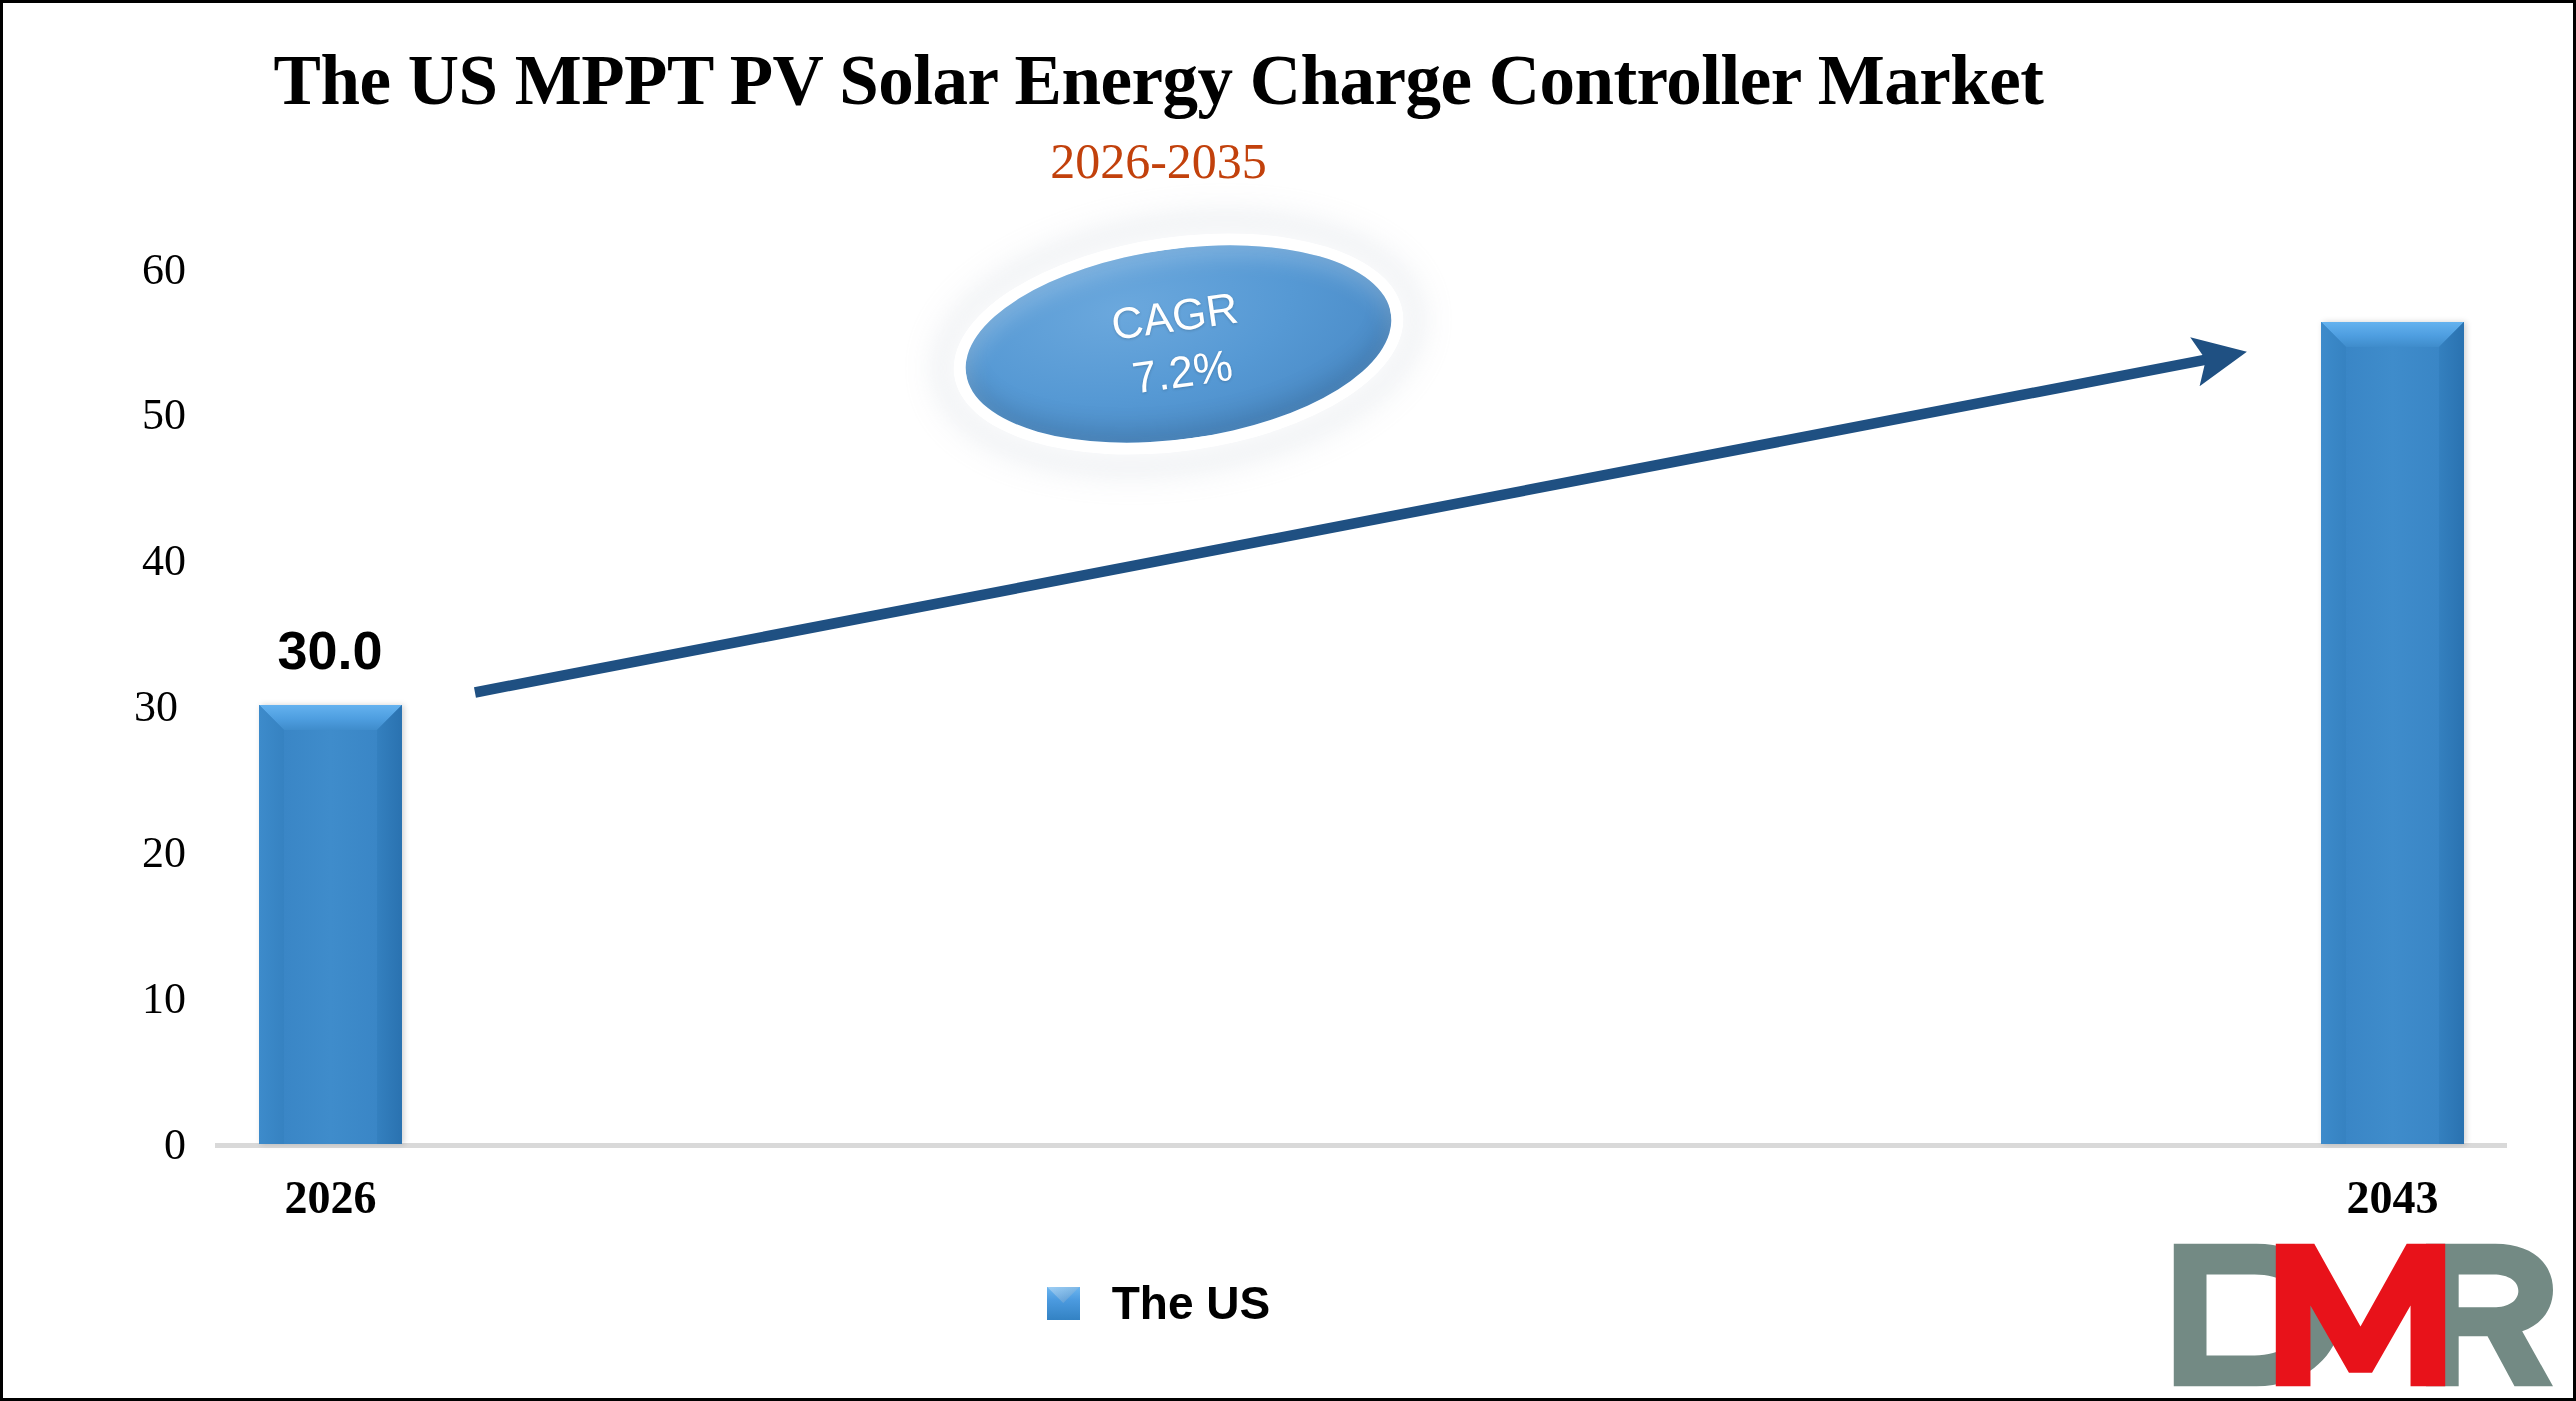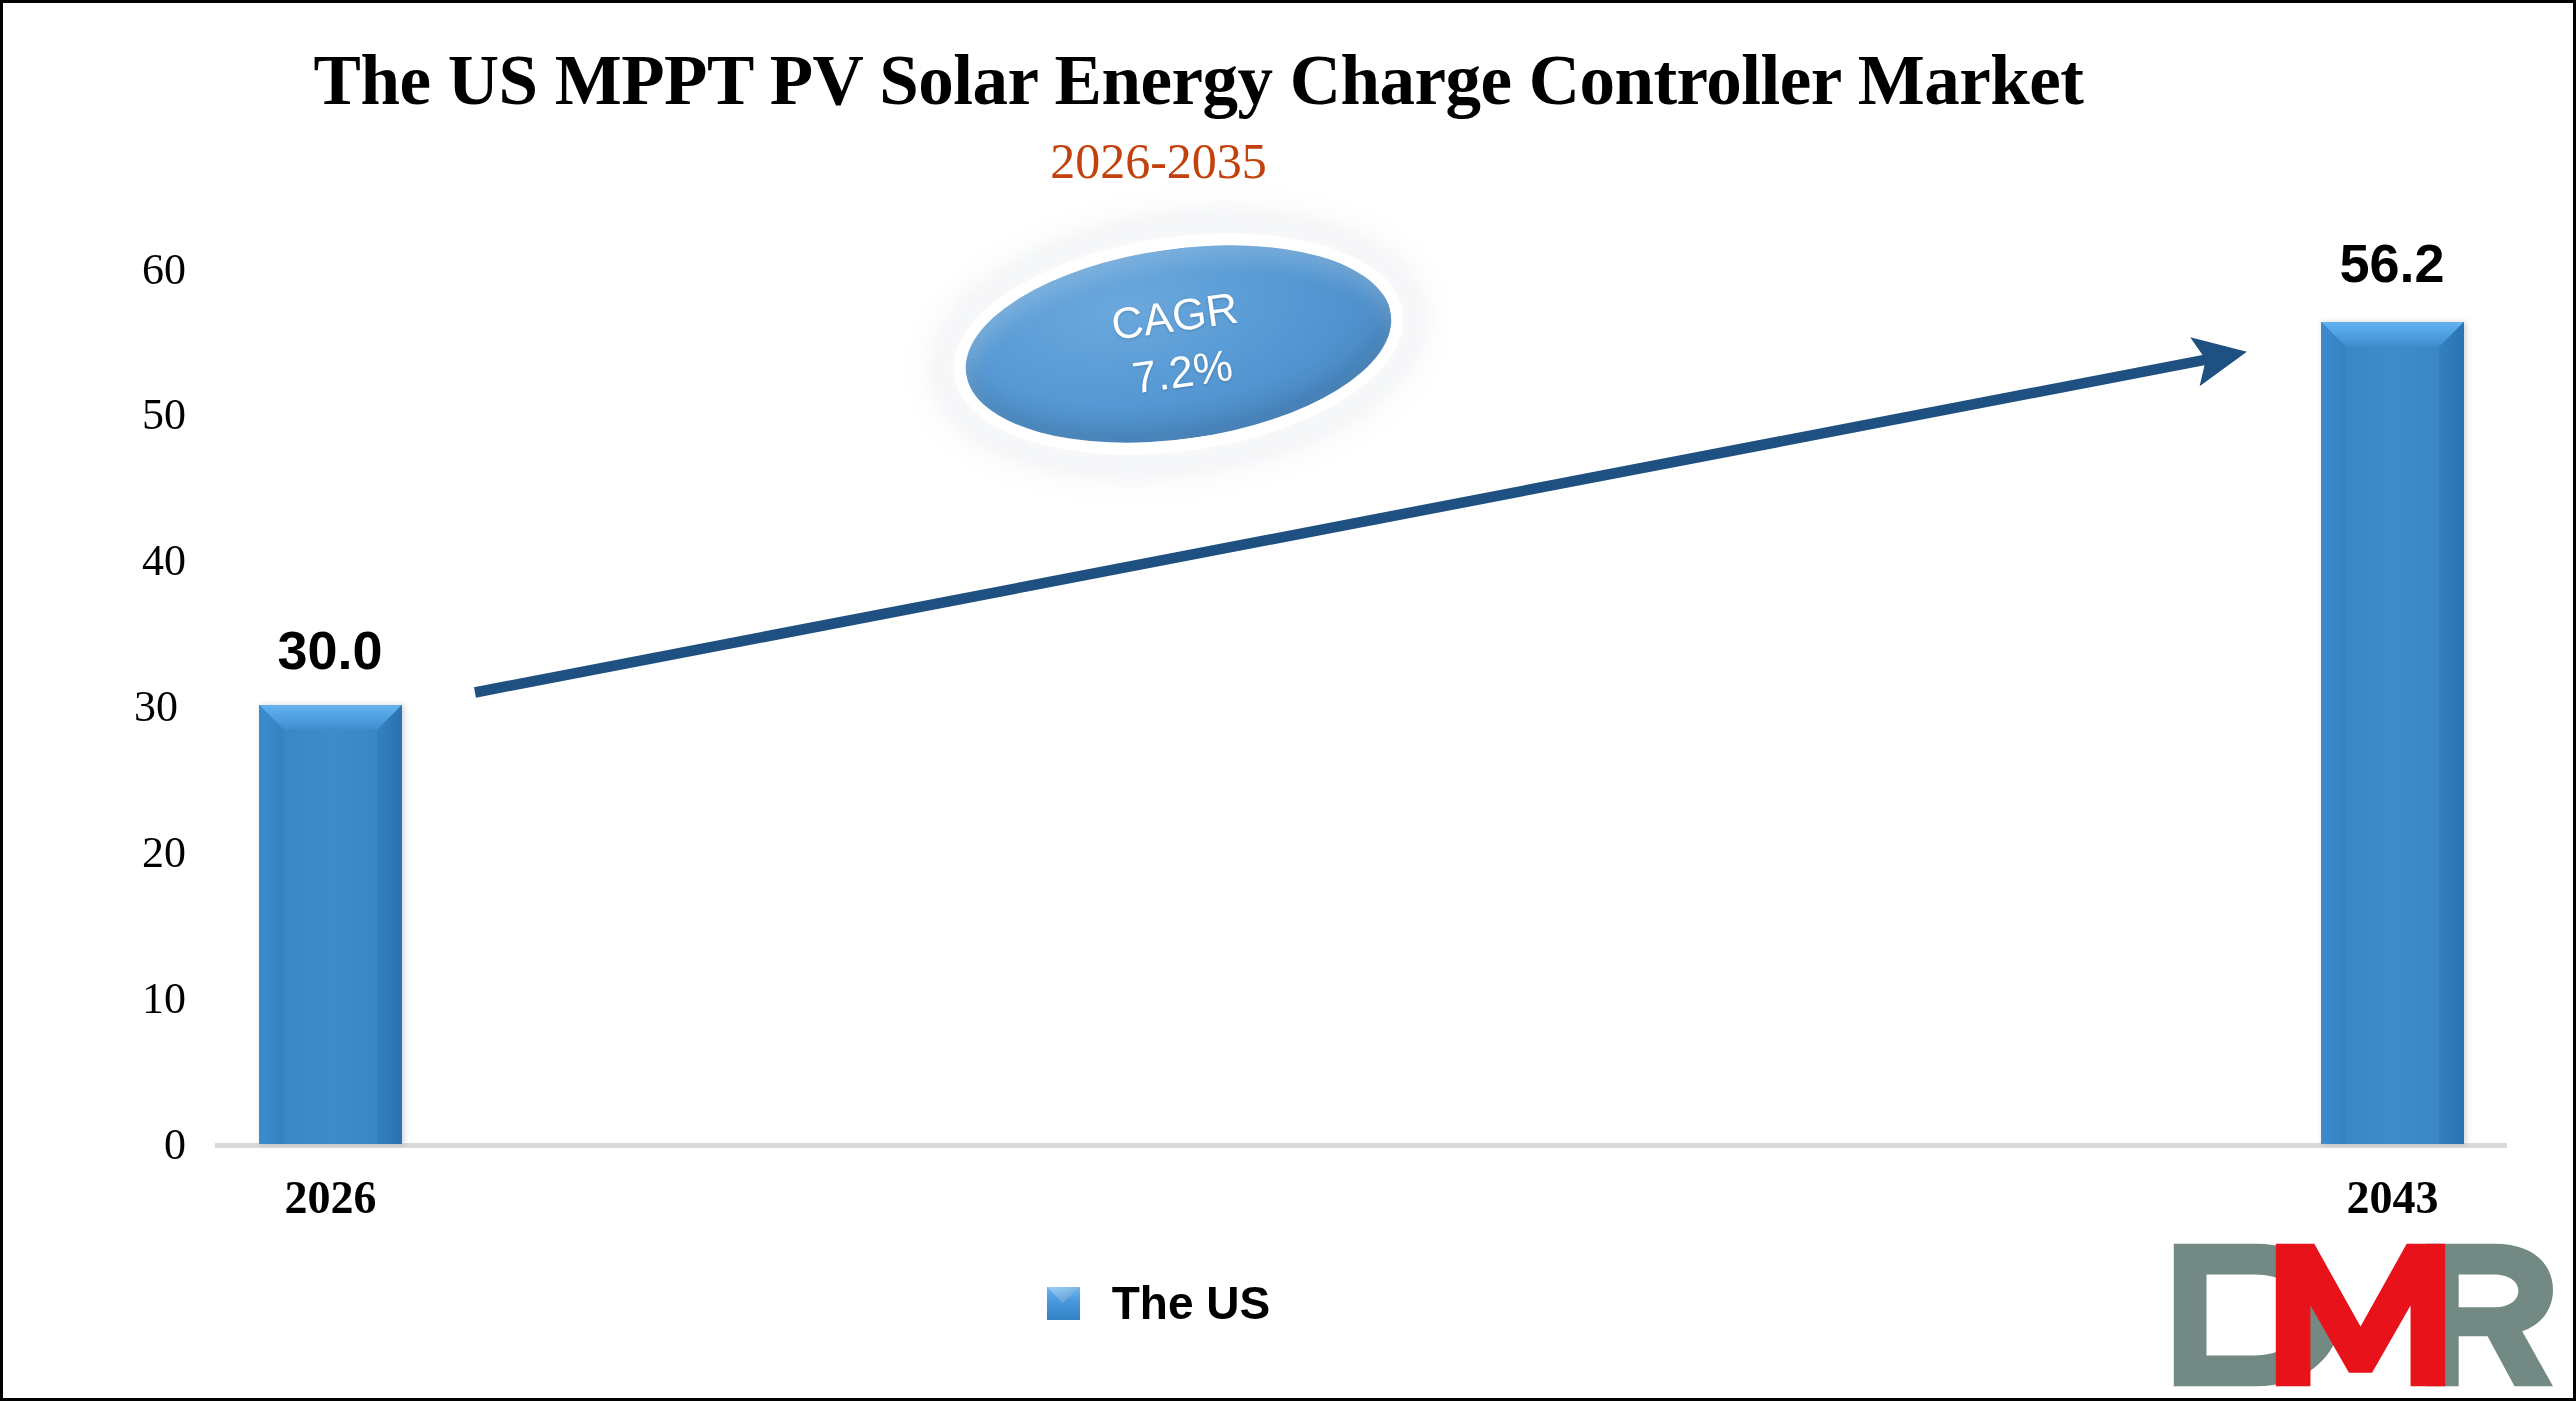--- a/index.html
+++ b/index.html
@@ -26,21 +26,20 @@
     left: 0;
     top: 37px;
     width: 2311px;
     text-align: center;
     font-family: "Liberation Serif", serif;
     font-weight: bold;
     font-size: 71px;
     color: #000000;
     letter-spacing: -0.5px;
     white-space: nowrap;
-    padding-left: 40px;
   }
   .chart-subtitle {
     position: absolute;
     left: 0;
     top: 129px;
     width: 2311px;
     text-align: center;
     font-family: "Liberation Serif", serif;
     font-weight: normal;
     font-size: 50px;
@@ -238,21 +237,20 @@
       <div class="bevel-left"></div>
       <div class="bevel-right"></div>
     </div>
     <div class="bar-label" style="left:173px; top:616px;">30.0</div>
 
     <div class="bar" style="left:2318px; top:319px; width:143px; height:822px;">
       <div class="bevel-top"></div>
       <div class="bevel-left"></div>
       <div class="bevel-right"></div>
     </div>
-    <div class="bar-label" style="left:2235px; top:229px;">56.2</div>
 
     <div class="xtick" style="left:183px;">2026</div>
     <div class="xtick" style="left:2245px;">2043</div>
 
     <svg class="growth-arrow" viewBox="0 0 2675 1455">
       <defs>
         <marker id="arrowhead" markerWidth="5.2" markerHeight="5.2" refX="2.2" refY="2.6" orient="auto" markerUnits="strokeWidth">
           <path d="M0,0.25 L5.0,2.6 L0,4.95 L1.05,2.6 Z" fill="#1f5082"></path>
         </marker>
       </defs>

